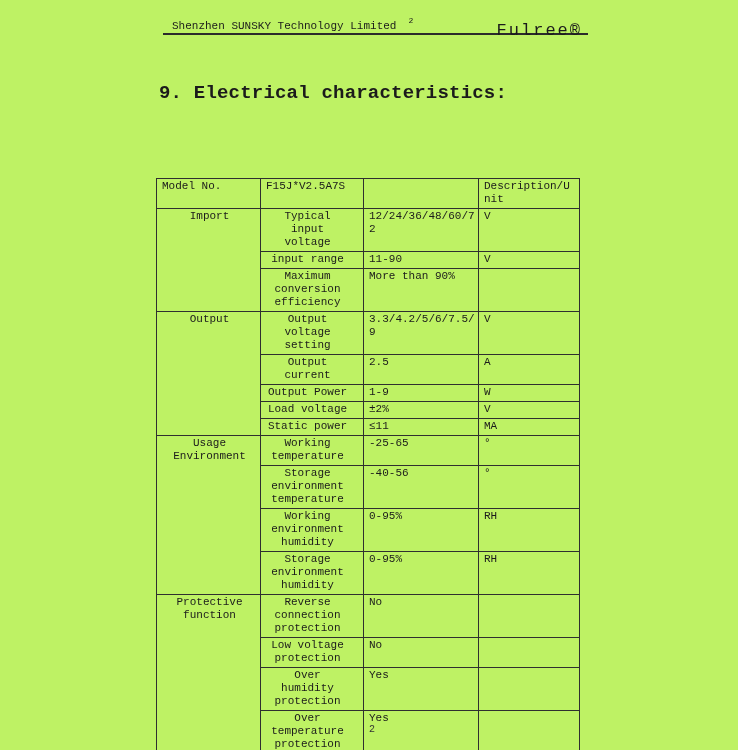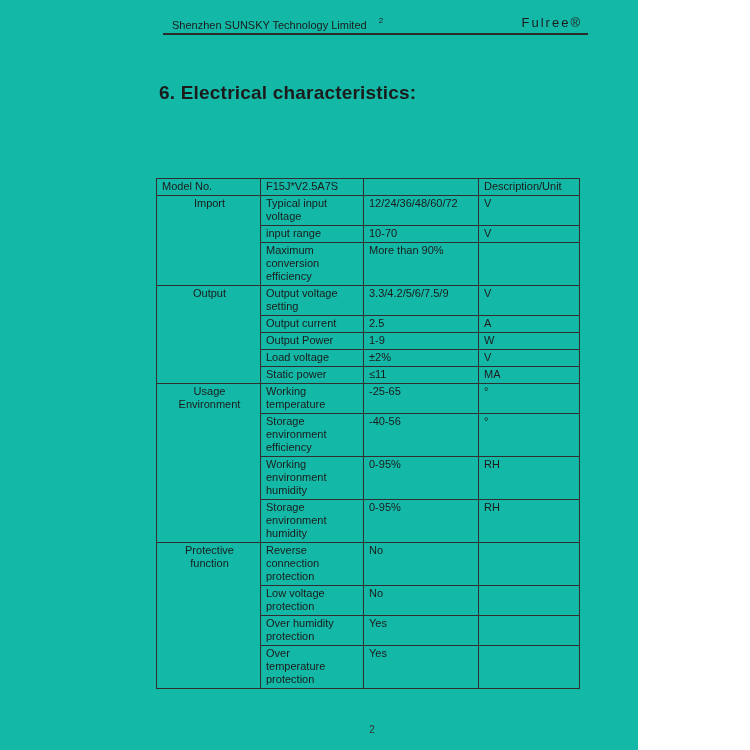--- a/index.html
+++ b/index.html
@@ -1,21 +1,21 @@
 <!DOCTYPE html>
 <html><head>
 <meta charset="utf-8">
 <style>
   html, body { margin: 0; padding: 0; background: #ffffff; }
   .page {
     position: relative;
-    width: 638px;
+    width: 738px;
     height: 750px;
-    background: #14b8a6;
-    font-family: Liberation Sans, sans-serif;
+    background: #bef264;
+    font-family: Liberation Mono, monospace;
     color: #1b1b1b;
     overflow: hidden;
   }
 
   
   .doc-header {
     position: absolute;
     left: 163px;
     top: 12px;
     width: 425px;
@@ -31,22 +31,22 @@
   }
   .company sup {
     font-size: 8px;
     margin-left: 12px;
     position: relative;
     top: -1px;
   }
   .brand {
     position: absolute;
     right: 6px;
-    top: 3px;
-    font-size: 13px;
+    top: 9px;
+    font-size: 17px;
     letter-spacing: 2px;
     white-space: nowrap;
   }
 
   
   .title {
     position: absolute;
     left: 159px;
     top: 82px;
     margin: 0;
@@ -68,21 +68,21 @@
   .spec-table td {
     border: 1px solid #2f2f2f;
     font-size: 11px;
     line-height: 13px;
     vertical-align: top;
     padding: 1px 3px 2px 5px;
     overflow: hidden;
     word-wrap: break-word;
   }
   .spec-table .hdr { height: 13px; }
-  .spec-table .param { padding-right: 14px; }
+  .spec-table .param { padding-right: 14px; text-align: center; }
   .group-cell {
     text-align: center;
     vertical-align: top;
     padding-left: 2px;
     padding-right: 2px;
   }
   .group-cell .glabel { display: inline-block; max-width: 84px; }
   .g-import     { padding-top: 22px; }
   .g-output     { padding-top: 42px; }
   .g-usage      { padding-top: 23px; }
@@ -104,21 +104,21 @@
 
 <div class="page">
 
   <div class="doc-header">
     <div class="company">
       <span>Shenzhen SUNSKY Technology Limited</span><sup>2</sup>
     </div>
     <div class="brand">Fulree®</div>
   </div>
 
-  <h1 class="title">6. Electrical characteristics:</h1>
+  <h1 class="title">9. Electrical characteristics:</h1>
 
   <table class="spec-table">
     <colgroup>
       <col style="width:104px">
       <col style="width:103px">
       <col style="width:115px">
       <col style="width:101px">
     </colgroup>
     <tbody>
       <tr>
@@ -129,21 +129,21 @@
       </tr>
 
       <tr>
         <td class="group-cell g-import" rowspan="3"><span class="glabel">Import</span></td>
         <td class="param">Typical input voltage</td>
         <td class="val">12/24/36/48/60/72</td>
         <td class="unit">V</td>
       </tr>
       <tr>
         <td class="param">input range</td>
-        <td class="val">10-70</td>
+        <td class="val">11-90</td>
         <td class="unit">V</td>
       </tr>
       <tr>
         <td class="param">Maximum conversion efficiency</td>
         <td class="val">More than 90%</td>
         <td class="unit"></td>
       </tr>
 
       <tr>
         <td class="group-cell g-output" rowspan="5"><span class="glabel">Output</span></td>
@@ -172,21 +172,21 @@
         <td class="unit">MA</td>
       </tr>
 
       <tr>
         <td class="group-cell g-usage" rowspan="4"><span class="glabel">Usage Environment</span></td>
         <td class="param">Working temperature</td>
         <td class="val">-25-65</td>
         <td class="unit">°</td>
       </tr>
       <tr>
-        <td class="param">Storage environment efficiency</td>
+        <td class="param">Storage environment temperature</td>
         <td class="val">-40-56</td>
         <td class="unit">°</td>
       </tr>
       <tr>
         <td class="param">Working environment humidity</td>
         <td class="val">0-95%</td>
         <td class="unit">RH</td>
       </tr>
       <tr>
         <td class="param">Storage environment humidity</td>

